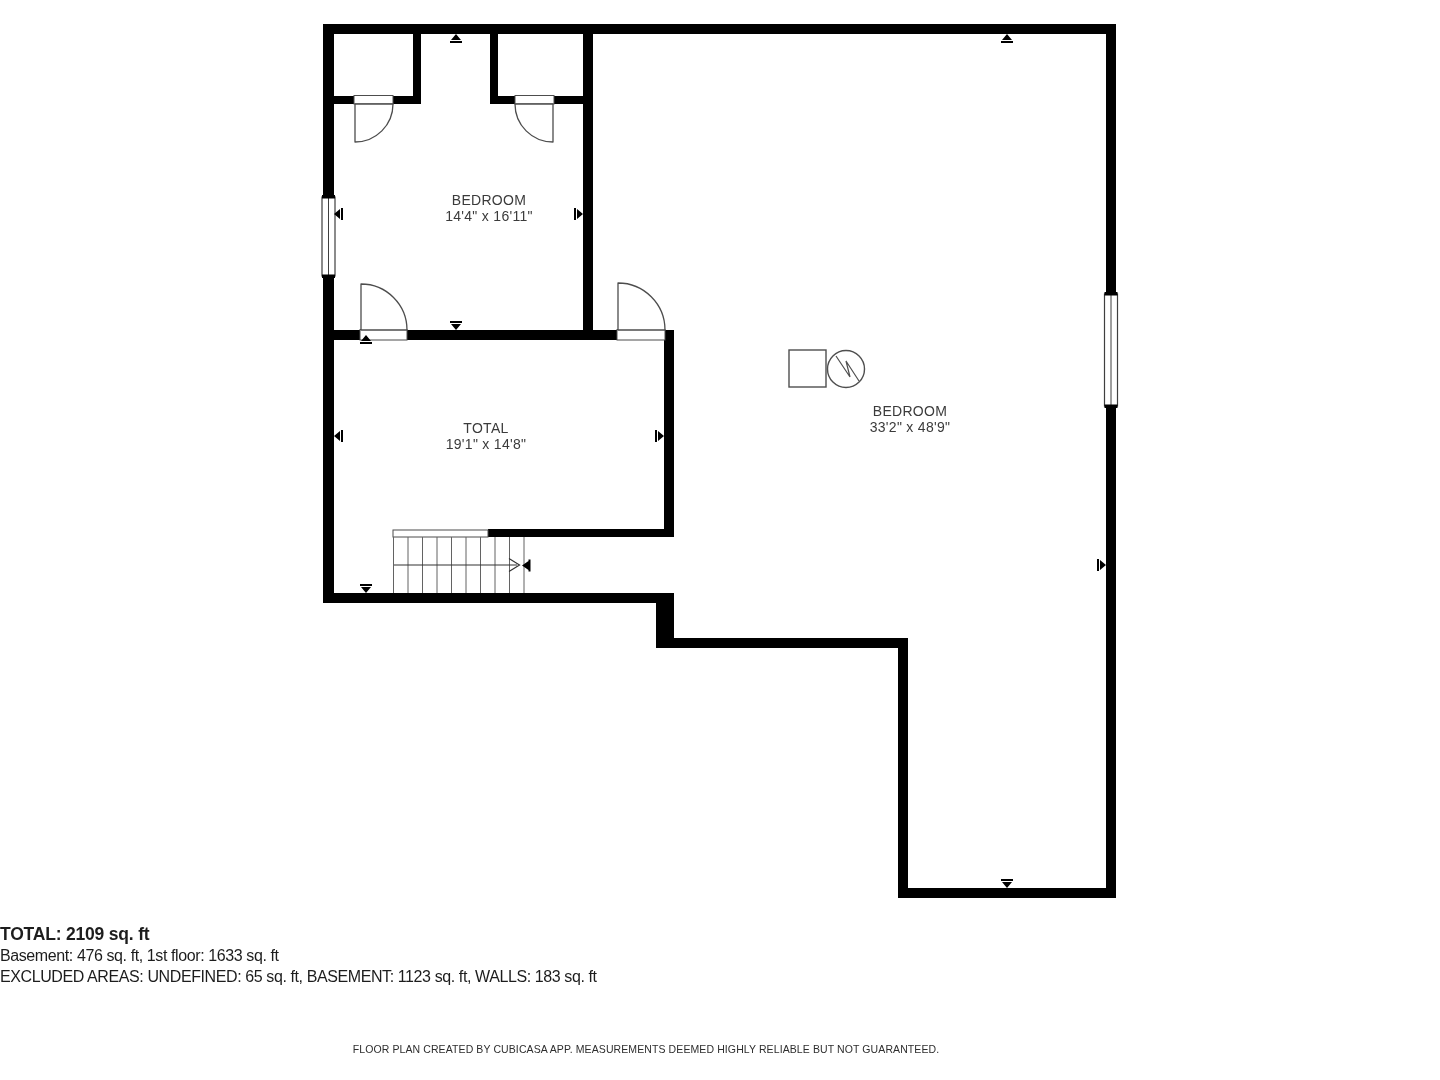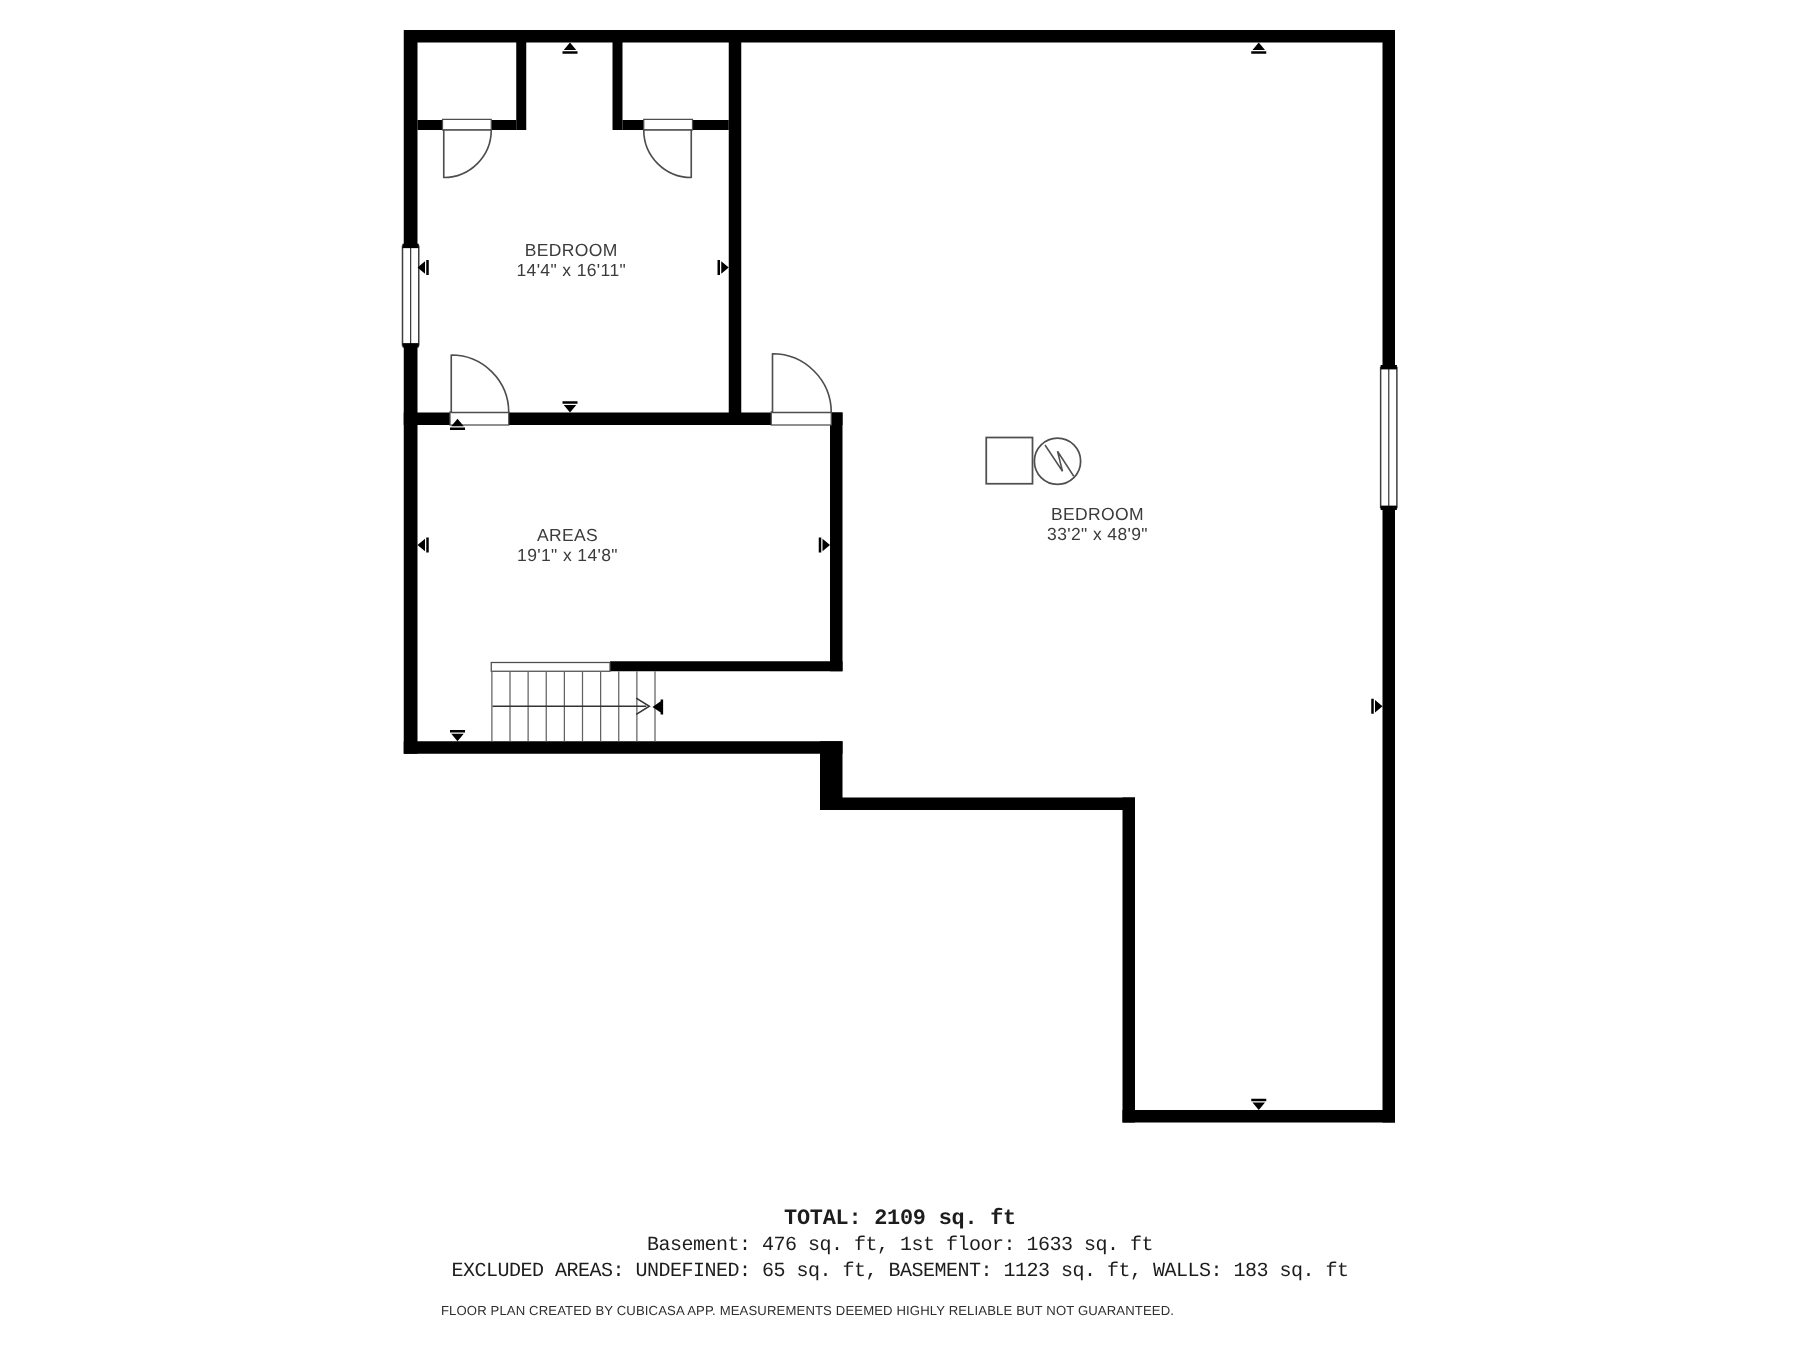--- a/index.html
+++ b/index.html
@@ -5,26 +5,25 @@
   html,body { margin:0; padding:0; }
   body {
     width:1440px; height:1080px; position:relative; overflow:hidden;
     background: var(--background, #ffffff);
     font-family: "Liberation Sans", sans-serif;
   }
   .plan-canvas { position:absolute; left:0; top:0; }
   .room-label {
     position:absolute; transform:translateX(-50%); text-align:center;
     color: var(--label_text, #3b3b3b);
-    font-size:14px; line-height:16px; letter-spacing:0.3px; white-space:nowrap;
+    font-size:14px; line-height:16px; letter-spacing:0.3px; white-space:nowrap;margin-left:32px;
   }
   .summary-block {
-    position:absolute; top:965px; left:0; width:1440px; text-align:center;
+    position:absolute; top:924px; left:0; width:1440px; 
     color: var(--summary_text, #1d1d1d);
-    font-family: Liberation Mono, monospace;
   }
   .summary-total { font-size:17.5px; font-weight:bold; line-height:21px; letter-spacing:-0.2px; }
   .summary-line  { font-size:16px; line-height:21px; letter-spacing:-0.4px; }
   .disclaimer {
     position:absolute; top:1043px; left:0; width:1292px; text-align:center;
     font-size:10.5px; letter-spacing:0.1px; color:#2e2e2e;
   }
   .walls  { fill: var(--wall, #000); }
   .thresh { fill:#ffffff; stroke: var(--line, #4d4d4d); stroke-width:1; }
   .door   { fill:#ffffff; stroke: var(--line, #4d4d4d); stroke-width:1.3; stroke-linejoin:round; }
@@ -129,21 +128,21 @@
     <path class="tick" d="M1007,888 l-5,-6 h10 Z M1001,879 h12 v2 h-12 Z"></path>
   </g>
 </svg>
 </div>
 
 <div class="room-label" style="left:457px; top:192px;">
   <div>BEDROOM</div>
   <div>14'4" x 16'11"</div>
 </div>
 <div class="room-label" style="left:454px; top:420px;">
-  <div>AREAS</div>
+  <div>TOTAL</div>
   <div>19'1" x 14'8"</div>
 </div>
 <div class="room-label" style="left:878px; top:403px;">
   <div>BEDROOM</div>
   <div>33'2" x 48'9"</div>
 </div>
 
 <div class="summary-block">
   <div class="summary-total">TOTAL: 2109 sq. ft</div>
   <div class="summary-line">Basement: 476 sq. ft, 1st floor: 1633 sq. ft</div>

